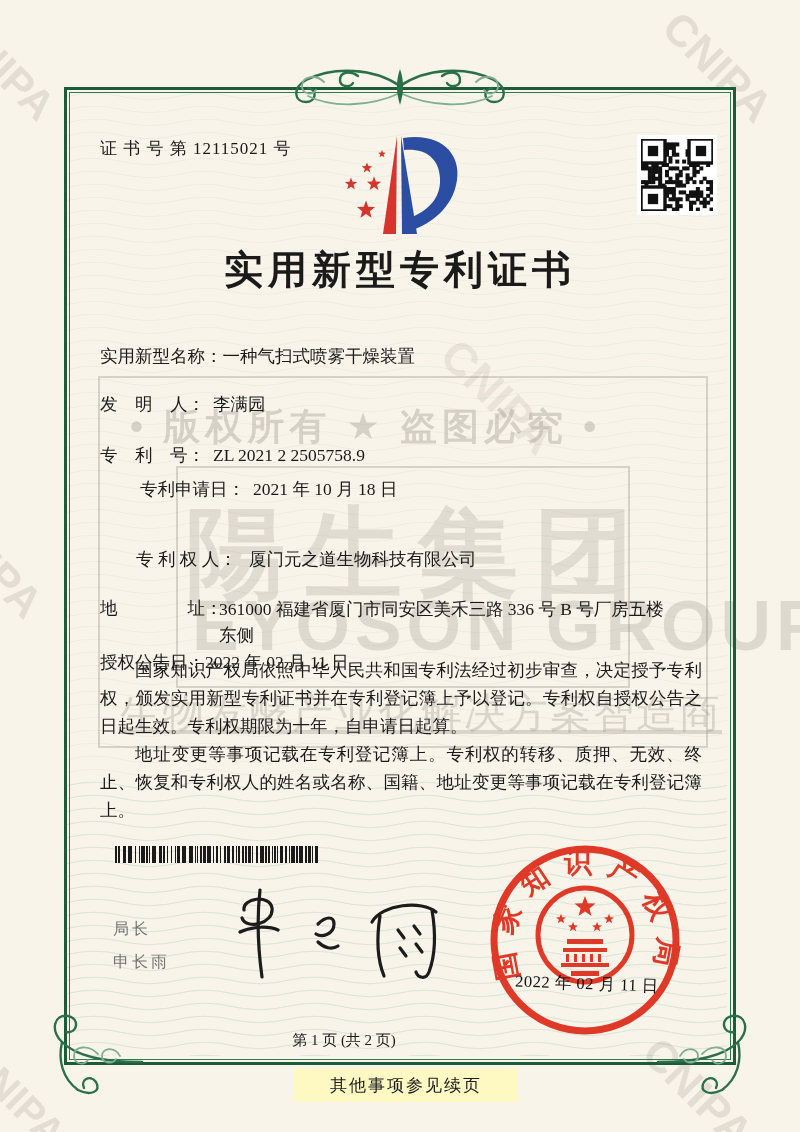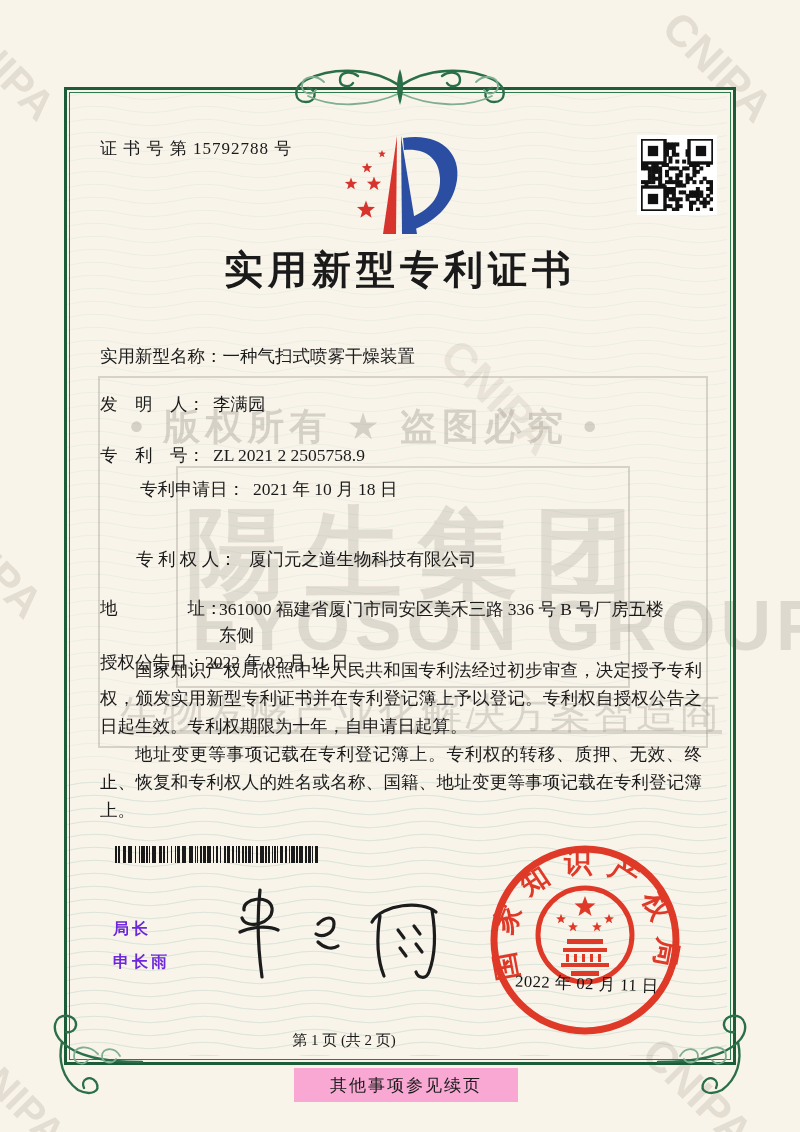--- a/index.html
+++ b/index.html
@@ -31,23 +31,23 @@
   .certno{left:100px;top:137px;font-size:17px;letter-spacing:1px;z-index:3;}
   .title{left:0;width:800px;top:243px;text-align:center;font-size:39px;font-weight:bold;letter-spacing:5px;z-index:3;}
   .row{left:100px;width:612px;font-size:17.5px;z-index:3;}
   .row .flabel{display:inline-block;min-width:113px;}
   .addr-label{left:100px;font-size:17.5px;z-index:3;}
   .addr-val{left:219px;width:505px;font-size:17.5px;line-height:26px;z-index:3;}
   .grant-right{position:absolute;left:308px;top:0;}
   .paras{left:100px;top:656px;width:602px;font-size:17.5px;line-height:28px;text-align:justify;z-index:3;}
   .paras p{margin:0;text-indent:2em;}
   .pagenum{left:0;width:688px;top:1031px;text-align:center;font-size:15px;z-index:3;}
-  .note-box{left:294px;top:1068px;width:224px;height:34px;background:#f9a8d4;z-index:3;
+  .note-box{left:294px;top:1068px;width:224px;height:34px;background:#fef9c3;z-index:3;
             display:flex;align-items:center;justify-content:center;font-size:17px;letter-spacing:2px;}
-  .officer{font-family:"Liberation Sans","DejaVu Sans",sans-serif;font-size:16px;letter-spacing:3px;color:#6d28d9;z-index:3;font-weight:bold;}
+  .officer{font-family:"Liberation Sans","DejaVu Sans",sans-serif;font-size:16px;letter-spacing:3px;color:#737373;z-index:3;}
   .seal-date{left:492px;top:973px;width:190px;text-align:center;font-size:16.5px;color:#111;
              transform:rotate(2deg);z-index:6;letter-spacing:0.5px;}
   .qr-wrap{left:637px;top:135px;width:80px;height:80px;background:#ffffff;z-index:3;}
   .barcode{left:115px;top:846px;z-index:3;}
   .logo{left:333px;top:128px;z-index:3;}
   .seal{left:487px;top:843px;z-index:5;opacity:0.93;}
   .sig{left:222px;top:886px;z-index:4;}
   .ornament{z-index:4;}
 </style>
 </head>
@@ -103,21 +103,21 @@
 </svg>
 <svg class="abs ornament" style="left:652px;top:996px;" width="112" height="102" viewBox="0 0 112 102">
   <g transform="translate(112,0) scale(-1,1)" stroke="#2a6f47" fill="none" stroke-width="2.4" stroke-linecap="round">
     <path d="M106 66 C72 66 42 62 26 46 C14 34 18 18 32 20 C44 22 42 38 30 36"></path>
     <path d="M26 46 C22 64 26 82 42 94 C54 100 66 96 60 86 C54 78 44 84 48 92"></path>
     <path d="M62 58 C52 48 38 50 38 60 C38 68 48 70 52 64" stroke="#7fae91" stroke-width="1.8"></path>
     <path d="M84 60 C78 50 66 52 66 60 C66 67 76 69 80 63" stroke="#7fae91" stroke-width="1.8"></path>
   </g>
 </svg>
 
-<div class="abs certno content">证 书 号 第 15792788 号</div>
+<div class="abs certno content">证 书 号 第 12115021 号</div>
 
 <svg class="abs logo" width="134" height="112" viewBox="0 0 134 112">
   <g id="logo-stars" fill="#d6342c">
       <path d="M49.0,22.0L50.0,24.6L52.8,24.8L50.6,26.5L51.4,29.2L49.0,27.7L46.6,29.2L47.4,26.5L45.2,24.8L48.0,24.6Z"></path>
       <path d="M34.0,34.5L35.4,38.1L39.2,38.3L36.2,40.7L37.2,44.4L34.0,42.3L30.8,44.4L31.8,40.7L28.8,38.3L32.6,38.1Z"></path>
       <path d="M18.0,49.5L19.6,53.8L24.2,54.0L20.6,56.8L21.8,61.3L18.0,58.7L14.2,61.3L15.4,56.8L11.8,54.0L16.4,53.8Z"></path>
       <path d="M41.0,48.5L42.9,53.5L48.1,53.7L44.0,57.0L45.4,62.1L41.0,59.1L36.6,62.1L38.0,57.0L33.9,53.7L39.1,53.5Z"></path>
       <path d="M33.0,72.5L35.3,78.8L42.0,79.1L36.8,83.2L38.6,89.7L33.0,86.0L27.4,89.7L29.2,83.2L24.0,79.1L30.7,78.8Z"></path>
     </g>
   <path d="M64 8 L50 106 L63 106 Z" fill="#d6342c"></path>

